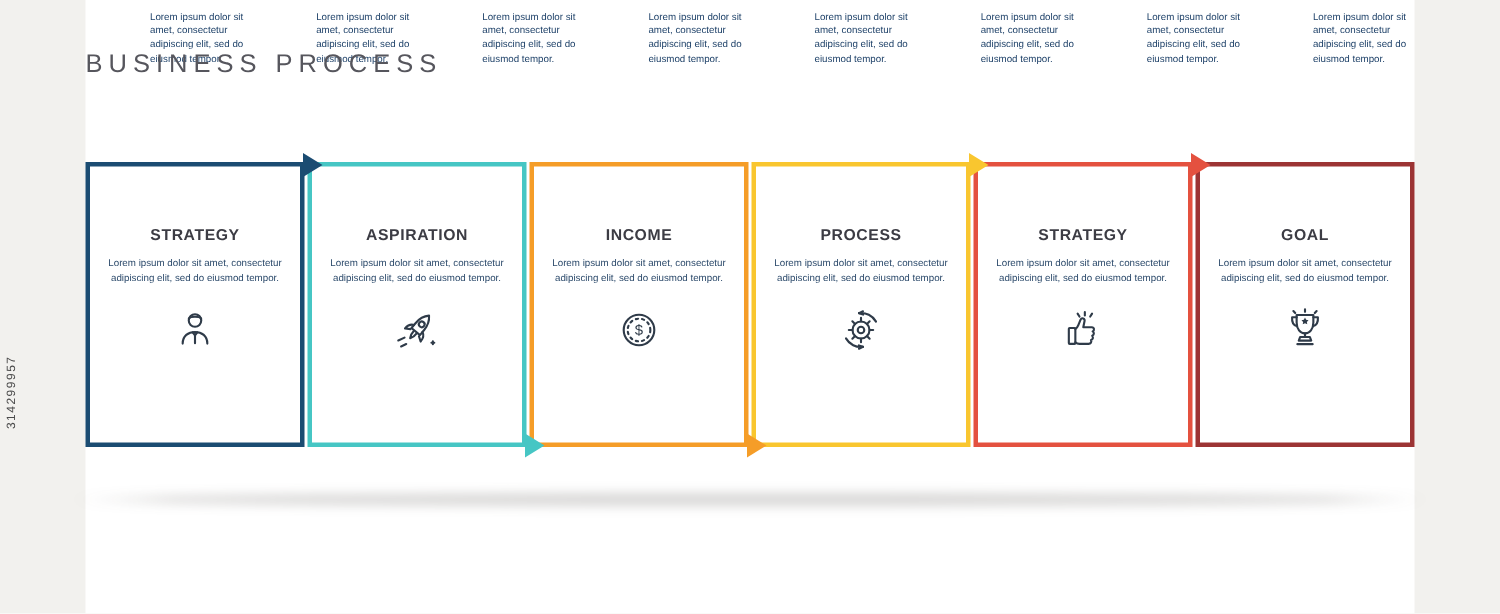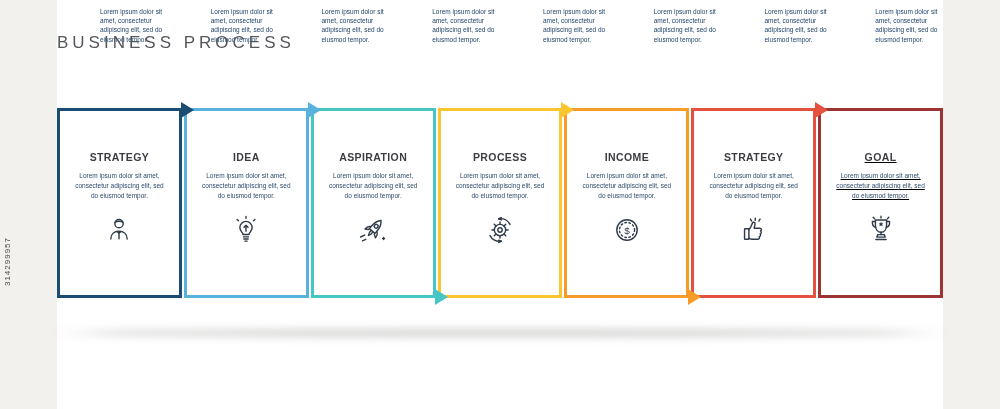--- a/index.html
+++ b/index.html
@@ -104,95 +104,82 @@
         <svg width="34" height="34" viewBox="0 0 36 36" fill="none" stroke="currentColor" stroke-width="1.5" stroke-linecap="round" stroke-linejoin="round">
           <circle cx="18" cy="11.3" r="4.4"></circle>
           <path d="M13.7 10.1c1-1.9 7.6-1.9 8.6 0"></path>
           <path d="M9.3 27.6c0-5.4 3.9-8.2 8.7-8.2s8.7 2.8 8.7 8.2"></path>
           <path d="M16.4 19.6 18 21.7l1.6-2.1M18 21.7v5.6"></path>
         </svg>
       </div>
     </div>
 
 
-    <div class="step" style="border-color: rgb(89, 178, 222);">
-      <div class="arrow top" style="border-left-color: rgb(89, 178, 222);"></div>
-      <div class="step-title">IDEA</div>
-      <div class="step-desc">Lorem ipsum dolor sit amet, consectetur adipiscing elit, sed do eiusmod tempor.</div>
-      <div class="step-icon">
-        <svg width="34" height="34" viewBox="0 0 36 36" fill="none" stroke="currentColor" stroke-width="1.5" stroke-linecap="round" stroke-linejoin="round">
-          <path d="M14.9 22.8c-.6-2.5-3.4-3.9-3.4-7.4a6.5 6.5 0 0 1 13 0c0 3.5-2.8 4.9-3.4 7.4z"></path>
-          <path d="M15.3 25.3h5.4M15.7 27.6h4.6M16.9 29.8h2.2"></path>
-          <path d="M18 19.3v-6M15.9 15.2 18 13l2.1 2.2"></path>
-          <path d="M18 3.6v1.9M8.6 6.9l1.4 1.4M27.4 6.9 26 8.3"></path>
-        </svg>
-      </div>
-    </div>
 
     <div class="step" style="border-color: rgb(70, 198, 196); text-align: center;">
       <div class="arrow bottom" style="border-left-color: rgb(70, 198, 196);"></div>
       <div class="step-title">ASPIRATION</div>
       <div class="step-desc">Lorem ipsum dolor sit amet, consectetur adipiscing elit, sed do eiusmod tempor.</div>
       <div class="step-icon">
         <svg width="34" height="34" viewBox="0 0 36 36" fill="none" stroke="currentColor" stroke-width="1.5" stroke-linecap="round" stroke-linejoin="round">
           <g transform="rotate(40 18 18)">
             <path d="M18 4.8c2.7 2.7 3.9 6.3 3.9 10.2v4.4h-7.8V15c0-3.9 1.2-7.5 3.9-10.2z"></path>
             <circle cx="18" cy="12.8" r="2"></circle>
             <path d="M14.1 16.6c-2.2 1-3.3 3.1-3.3 6l3.3-2.1"></path>
             <path d="M21.9 16.6c2.2 1 3.3 3.1 3.3 6l-3.3-2.1"></path>
             <path d="M16.7 20.2c-.2 2.1.4 3.8 1.3 5.3 1-1.5 1.5-3.2 1.3-5.3"></path>
           </g>
           <path d="M4.8 25.4l4.4-2M6.8 29.6l3.6-1.7"></path>
           <path d="M28.2 27h2M29.2 26v2"></path>
         </svg>
       </div>
     </div>
 
+    <div class="step" style="border-color: rgb(245, 157, 40);">
+      <div class="arrow bottom" style="border-left-color: rgb(245, 157, 40);"></div>
+      <div class="step-title">INCOME</div>
+      <div class="step-desc">Lorem ipsum dolor sit amet, consectetur adipiscing elit, sed do eiusmod tempor.</div>
+      <div class="step-icon">
+        <svg width="34" height="34" viewBox="0 0 36 36" fill="none" stroke="currentColor" stroke-width="1.5" stroke-linecap="round" stroke-linejoin="round">
+          <circle cx="18" cy="18" r="10.8"></circle>
+          <circle cx="18" cy="18" r="8" stroke-dasharray="1.6 2.8"></circle>
+          <text x="18" y="21.8" text-anchor="middle" font-size="10.5" font-family="inherit" fill="currentColor" stroke="none">$</text>
+        </svg>
+      </div>
+    </div>
+
     <div class="step" style="border-color: rgb(249, 198, 47);">
       <div class="arrow top" style="border-left-color: rgb(249, 198, 47);"></div>
       <div class="step-title">PROCESS</div>
       <div class="step-desc">Lorem ipsum dolor sit amet, consectetur adipiscing elit, sed do eiusmod tempor.</div>
       <div class="step-icon">
         <svg width="34" height="34" viewBox="0 0 36 36" fill="none" stroke="currentColor" stroke-width="1.5" stroke-linecap="round" stroke-linejoin="round">
           <circle cx="18" cy="18" r="6"></circle>
           <circle cx="18" cy="18" r="2.3"></circle>
           <path d="M24 18h2.6M18 24v2.6M12 18H9.4M18 12V9.4M22.2 22.2l1.9 1.9M13.8 22.2l-1.9 1.9M13.8 13.8l-1.9-1.9M22.2 13.8l1.9-1.9"></path>
           <path d="M28.6 12.1A12 12 0 0 0 16.6 6.1M7.4 23.9a12 12 0 0 0 12 6"></path>
           <path d="M16.6 6.1l2.8-1.3M16.6 6.1l2.9 1M19.4 29.9l-2.8 1.3M19.4 29.9l-2.9-1"></path>
-        </svg>
-      </div>
-    </div>
-
-    <div class="step" style="border-color: rgb(245, 157, 40);">
-      <div class="arrow bottom" style="border-left-color: rgb(245, 157, 40);"></div>
-      <div class="step-title">INCOME</div>
-      <div class="step-desc">Lorem ipsum dolor sit amet, consectetur adipiscing elit, sed do eiusmod tempor.</div>
-      <div class="step-icon">
-        <svg width="34" height="34" viewBox="0 0 36 36" fill="none" stroke="currentColor" stroke-width="1.5" stroke-linecap="round" stroke-linejoin="round">
-          <circle cx="18" cy="18" r="10.8"></circle>
-          <circle cx="18" cy="18" r="8" stroke-dasharray="1.6 2.8"></circle>
-          <text x="18" y="21.8" text-anchor="middle" font-size="10.5" font-family="inherit" fill="currentColor" stroke="none">$</text>
         </svg>
       </div>
     </div>
 
     <div class="step" style="border-color: rgb(228, 81, 63);">
       <div class="arrow top" style="border-left-color: rgb(228, 81, 63);"></div>
       <div class="step-title">STRATEGY</div>
       <div class="step-desc">Lorem ipsum dolor sit amet, consectetur adipiscing elit, sed do eiusmod tempor.</div>
       <div class="step-icon">
         <svg width="34" height="34" viewBox="0 0 36 36" fill="none" stroke="currentColor" stroke-width="1.5" stroke-linecap="round" stroke-linejoin="round">
           <rect x="8" y="16.6" width="4.6" height="11.2" rx="0.6"></rect>
           <path d="M12.6 26.6c.8.8 1.7 1.2 2.9 1.2h6.4c1.6 0 2.4-1.5 1.7-2.7 1.3-.3 1.9-2 .9-3 1.4-.5 1.6-2.4.3-3.1 1.5-.6 1.2-2.9-.6-2.9h-6l.9-4.4c.4-2-2.1-2.7-2.8-1l-1.6 3.9c-.5 1.3-1.2 2.1-2.1 2.7"></path>
           <path d="M19.3 5.4v2.4M24.4 6.4l-1.3 2.1M14.2 6.4l1.3 2.1"></path>
         </svg>
       </div>
     </div>
 
-    <div class="step" style="border-color: rgb(156, 52, 52); text-decoration: underline;">
+    <div class="step" style="border-color: rgb(156, 52, 52);">
       <div class="step-title">GOAL</div>
       <div class="step-desc">Lorem ipsum dolor sit amet, consectetur adipiscing elit, sed do eiusmod tempor.</div>
       <div class="step-icon">
         <svg width="34" height="34" viewBox="0 0 36 36" fill="none" stroke="currentColor" stroke-width="1.5" stroke-linecap="round" stroke-linejoin="round">
           <path d="M12.1 7.4h11.8v5.3c0 4.6-2.5 7.7-5.9 7.7s-5.9-3.1-5.9-7.7z"></path>
           <path d="M12.1 9H8.9c-.3 3.7 1.1 5.7 3.5 6.3M23.9 9h3.2c.3 3.7-1.1 5.7-3.5 6.3"></path>
           <path d="M18 20.4v2.5"></path>
           <path d="M14.6 22.9h6.8l1 2.6h-8.8z"></path>
           <path d="M12.6 28h10.8"></path>
           <path d="M18 9.2l.8 1.6 1.7.3-1.2 1.2.3 1.7-1.6-.8-1.6.8.3-1.7-1.2-1.2 1.7-.3z" fill="currentColor" stroke="none"></path>

